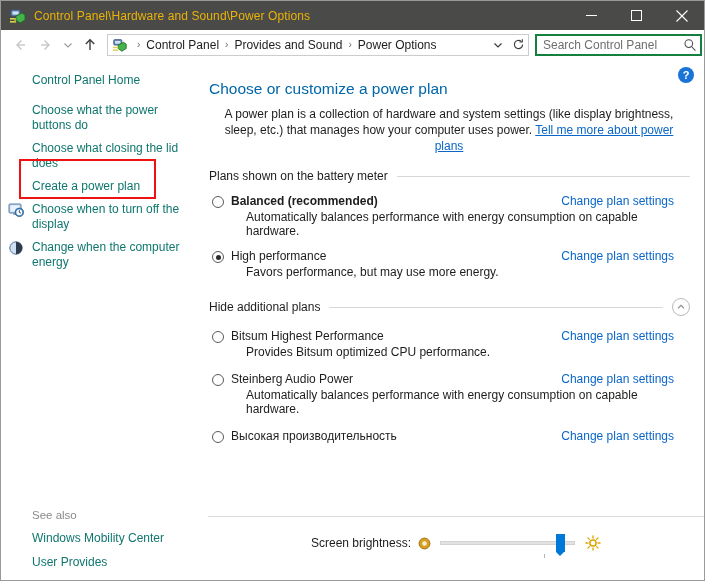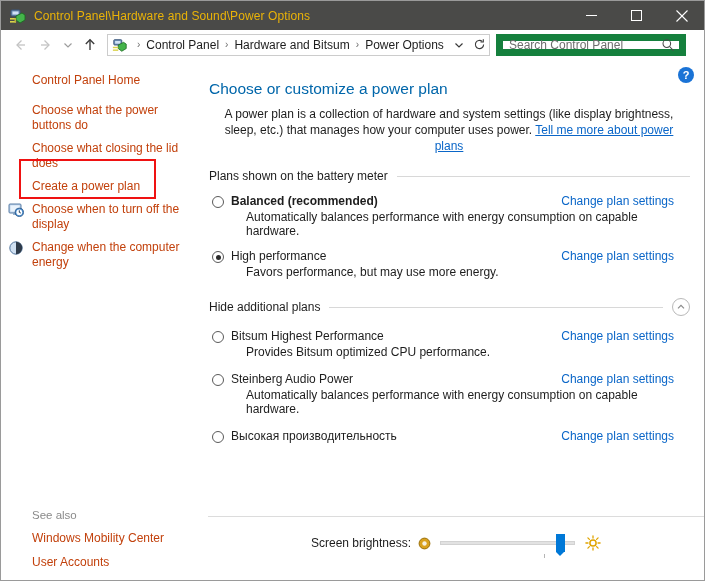--- a/index.html
+++ b/index.html
@@ -99,27 +99,27 @@
   }
   #crumb-spacer { flex: 1 1 auto; }
   #addr-dropdown, #addr-refresh {
     width: 20px; height: 20px;
     display: flex; align-items: center; justify-content: center;
     flex: 0 0 auto;
     color: #3a3a3a;
   }
 
   #searchbox {
-    width: 190px;
+    width: 167px;
     height: 22px;
-    border: 7px solid #15803d;
+    border: 2px solid #15803d;
     background: #ffffff;
     display: flex;
     align-items: center;
-    margin-right: 18px;
+    margin-right: 2px;
     flex: 0 0 auto;
   }
   #search-input {
     flex: 1 1 auto;
     border: 0;
     outline: 0;
     font-family: "Liberation Sans", sans-serif;
     font-size: 12px;
     color: #3c3c3c;
     padding-left: 6px;
@@ -138,21 +138,21 @@
   }
 
   
   #leftpane {
     width: 200px;
     flex: 0 0 200px;
     position: relative;
     padding-top: 14px;
   }
   .nav-link {
-    color: #c2410c;
+    color: #0f766e;
     font-size: 12px;
     line-height: 15px;
     display: block;
     cursor: default;
   }
   #cp-home { margin: 0 0 0 31px; padding-bottom: 11px; }
 
   .navitem {
     position: relative;
     margin-left: 31px;
@@ -445,21 +445,21 @@
           <rect x="3.5" y="4.5" width="6" height="3" fill="#cfe2f5"></rect>
           <path d="M7 9 L13 6 L16 8 L16 13 L11 16 L7 13 Z" fill="#44b34a" stroke="#1d6b22" stroke-width="0.9"></path>
           <rect x="1" y="11" width="6" height="1.6" fill="#d9d24a"></rect>
           <rect x="1" y="14" width="6" height="1.6" fill="#d9d24a"></rect>
         </svg>
       </div>
 
       <span class="crumb-sep">›</span>
       <span class="crumb">Control Panel</span>
       <span class="crumb-sep">›</span>
-      <span class="crumb">Hardware and Bitsum</span>
+      <span class="crumb">Provides and Sound</span>
       <span class="crumb-sep">›</span>
       <span class="crumb">Power Options</span>
 
       <span id="crumb-spacer"></span>
 
       <div id="addr-dropdown">
         <svg width="12" height="12" viewBox="0 0 12 12" fill="none">
           <path d="M2.5 4.5 L6 8 L9.5 4.5" stroke="#3a3a3a" stroke-width="1.2" fill="none"></path>
         </svg>
       </div>
@@ -523,21 +523,21 @@
           </svg>
         </span>
         <span class="nav-link">Change when the computer energy</span>
       </div>
 
       <div id="highlight-box"></div>
 
       <div id="seealso">
         <div id="seealso-label">See also</div>
         <a class="nav-link">Windows Mobility Center</a>
-        <a class="nav-link">User Accounts</a>
+        <a class="nav-link">User Provides</a>
       </div>
     </div>
 
     <div id="rightpane">
 
       <div id="help-btn">?</div>
 
       <div id="page-title">Choose or customize a power plan</div>
 
       <div id="intro">

